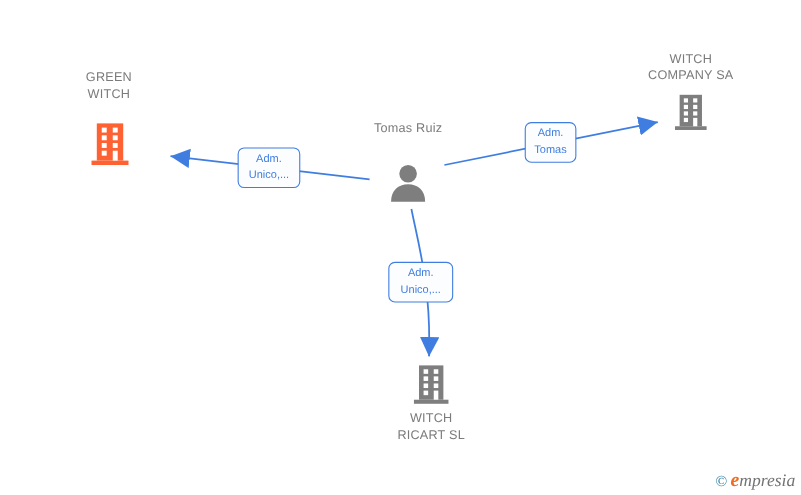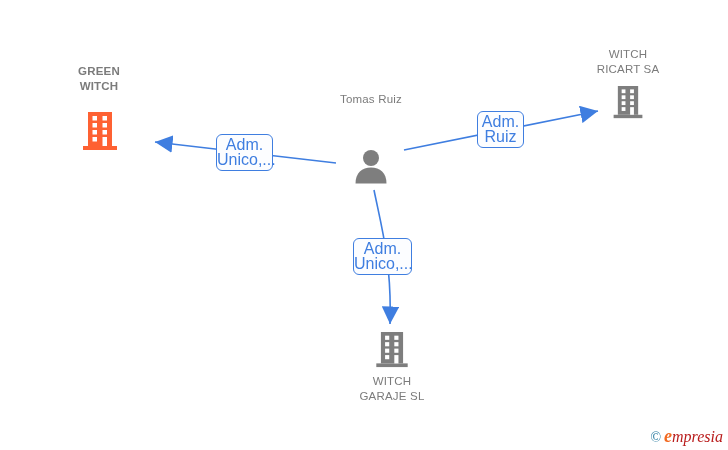--- a/index.html
+++ b/index.html
@@ -6,36 +6,36 @@
   body{font-family:"Liberation Sans", sans-serif; background:#ffffff;}
   .canvas{
     position:relative; width:728px; height:450px; background:#ffffff; overflow:hidden;
   }
   .edges-svg{position:absolute; left:0; top:0; z-index:1;}
   .node-label{
     position:absolute; text-align:center; color:#7b7b7b;
     font-size:11.5px; line-height:15px; z-index:2; letter-spacing:.2px;
   }
   .node-label span{display:block;}
-  .node-label.bold{font-weight:700;}
+  .node-label.bold{font-weight:400;}
   .node-icon{position:absolute; z-index:2; display:block;}
   .edge-label{
     position:absolute; z-index:3; box-sizing:border-box;
     border:1.5px solid #3f7ee0; border-radius:6px; background:#fcfdff;
-    color:#3f7ee0; font-size:16px; line-height:15px; text-align:center;
+    color:#3f7ee0; font-size:10px; line-height:15px; text-align:center;
     padding-top:2px;
   }
   .edge-label span{display:block;}
   .brand{
     position:absolute; right:5px; bottom:3px; z-index:4;
     font-family:"Liberation Serif", serif; font-style:italic; font-size:16px;
   }
   .brand .copy{color:#2f7fa3; font-style:normal; font-size:14px; margin-right:3px;}
   .brand .lead{color:#f26a21; font-size:18px; font-weight:700;}
-  .brand .rest{color:#b91c1c;}
+  .brand .rest{color:#737373;}
 </style>
 </head>
 <body>
 
 <div class="canvas">
 
   <svg class="edges-svg" width="728" height="450" viewBox="0 0 728 450">
     <defs>
       <marker id="arrow" viewBox="0 0 10 10" refX="10" refY="5" markerWidth="11" markerHeight="11" orient="auto">
         <path d="M0,0 L10,5 L0,10 Z" fill="#3f7ee0"></path>
@@ -65,42 +65,42 @@
           <rect x="9.5" y="25" width="4.5" height="4.5"></rect>
           <rect x="19.5" y="25" width="4.5" height="9"></rect>
         </g>
       </svg>
     </span>
   </div>
 
   <div>
     <div class="node-label" style="left:558px; top:47px; width:140px;">
       <span>WITCH</span>
-      <span>RICART SA</span>
+      <span>COMPANY SA</span>
     </div>
     <span class="node-icon" style="left:612px; top:86px; color:#7e7e7e;">
       <svg width="32" height="33" viewBox="0 0 34 39">
         <rect x="5" y="0" width="24" height="34" fill="currentColor"></rect>
         <rect x="0" y="34" width="34" height="4" fill="currentColor"></rect>
         <g fill="#ffffff">
           <rect x="9.5" y="4" width="4.5" height="4.5"></rect>
             <rect x="19.5" y="4" width="4.5" height="4.5"></rect>
           <rect x="9.5" y="11" width="4.5" height="4.5"></rect>
             <rect x="19.5" y="11" width="4.5" height="4.5"></rect>
           <rect x="9.5" y="18" width="4.5" height="4.5"></rect>
             <rect x="19.5" y="18" width="4.5" height="4.5"></rect>
           <rect x="9.5" y="25" width="4.5" height="4.5"></rect>
           <rect x="19.5" y="25" width="4.5" height="9"></rect>
         </g>
       </svg>
     </span>
   </div>
 
   <div>
-    <div class="node-label" style="left:301px; top:92px; width:140px;">
+    <div class="node-label" style="left:301px; top:110px; width:140px;">
       <span>Tomas Ruiz</span>
     </div>
     <span class="node-icon" style="left:353px; top:149px; color:#7e7e7e;">
       <svg width="36" height="35" viewBox="0 0 36 34">
         <circle cx="18" cy="8.5" r="8" fill="currentColor"></circle>
         <path d="M2.5,34 C2.5,23.5 9,18 18,18 C27,18 33.5,23.5 33.5,34 Z" fill="currentColor"></path>
       </svg>
     </span>
   </div>
 
@@ -116,31 +116,31 @@
             <rect x="19.5" y="11" width="4.5" height="4.5"></rect>
           <rect x="9.5" y="18" width="4.5" height="4.5"></rect>
             <rect x="19.5" y="18" width="4.5" height="4.5"></rect>
           <rect x="9.5" y="25" width="4.5" height="4.5"></rect>
           <rect x="19.5" y="25" width="4.5" height="9"></rect>
         </g>
       </svg>
     </span>
     <div class="node-label" style="left:312px; top:374px; width:160px;">
       <span>WITCH</span>
-      <span>GARAJE SL</span>
+      <span>RICART SL</span>
     </div>
   </div>
 
   <div class="edge-label" style="left:216px; top:134px; width:57px; height:37px;">
     <span>Adm.</span>
     <span>Unico,...</span>
   </div>
   <div class="edge-label" style="left:477px; top:111px; width:47px; height:37px;">
     <span>Adm.</span>
-    <span>Ruiz</span>
+    <span>Tomas</span>
   </div>
   <div class="edge-label" style="left:353px; top:238px; width:59px; height:37px;">
     <span>Adm.</span>
     <span>Unico,...</span>
   </div>
 
   <div class="brand">
     <span class="copy">©</span><span class="lead">e</span><span class="rest">mpresia</span>
   </div>
 

